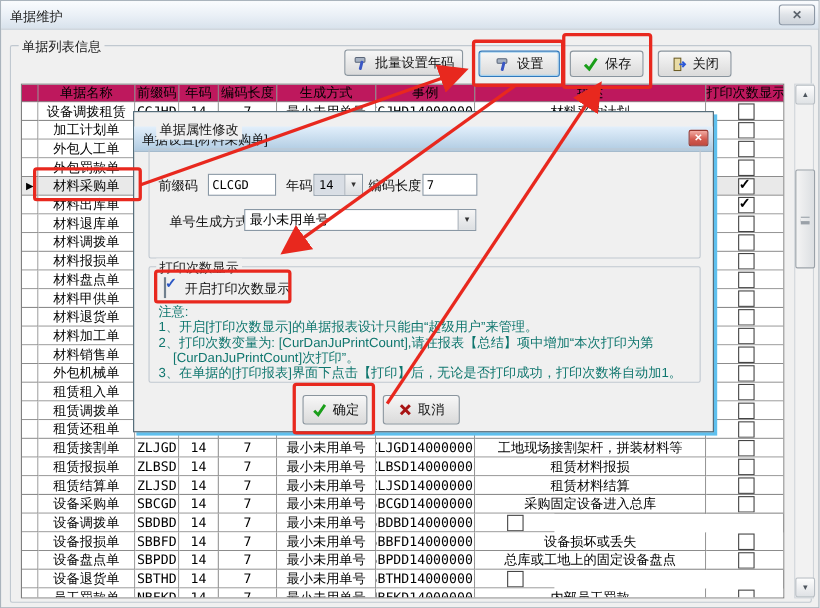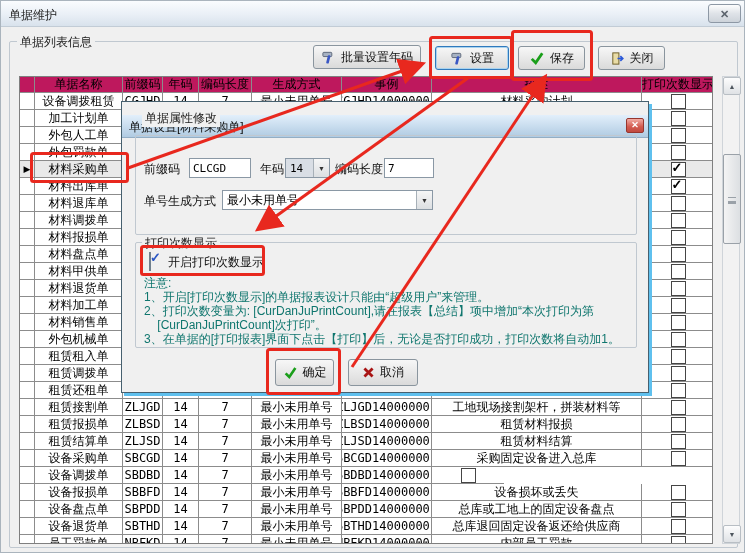--- a/index.html
+++ b/index.html
@@ -503,21 +503,20 @@
       <div class="trow">
     <div class="td c0">
           <span class="sel-mark"></span>
         </div>
     <div class="td c1 cell-val">设备退货单</div>
     <div class="td c2 cell-val mono">SBTHD</div>
     <div class="td c3 cell-val mono">14</div>
     <div class="td c4 cell-val mono">7</div>
     <div class="td c5 cell-val">最小未用单号</div>
     <div class="td c6 cell-val mono">SBTHD140000001</div>
-    <div class="td c7 cell-val">总库退回固定设备返还给供应商</div>
     <div class="td c8">
           <span class="cb"></span>
         </div>
   </div>
       <div class="trow">
     <div class="td c0">
           <span class="sel-mark"></span>
         </div>
     <div class="td c1 cell-val">员工罚款单</div>
     <div class="td c2 cell-val mono">NBFKD</div>
@@ -563,21 +562,21 @@
   <div class="combo gray abs" style="left:163px;top:56px;width:45px;height:20px;">
     <span class="val mono">14</span>
     <span class="arrow">▼</span>
   </div>
 
   <span class="fld-label abs" style="left:213px;top:59px;">编码长度</span>
   <div class="tinput abs" style="left:262px;top:56px;width:50px;height:20px;">
       <span>7</span>
     </div>
 
-  <span class="fld-label abs" style="left:22px;top:91px;">单号生成方式</span>
+  <span class="fld-label abs" style="left:32px;top:91px;">单号生成方式</span>
   <div class="combo abs" style="left:100px;top:88px;width:211px;height:20px;">
     <span class="val">最小未用单号</span>
     <span class="arrow">▼</span>
   </div>
 
   <div class="abs gb" style="left:13px;top:140px;width:502px;height:106px;"></div>
   <span class="gb-label abs" style="left:20px;top:133px;">打印次数显示</span>
 
   <span class="cb2 checked abs" style="left:27px;top:151px;"></span>
   <span class="fld-label abs" style="left:46px;top:152px;">开启打印次数显示</span>

